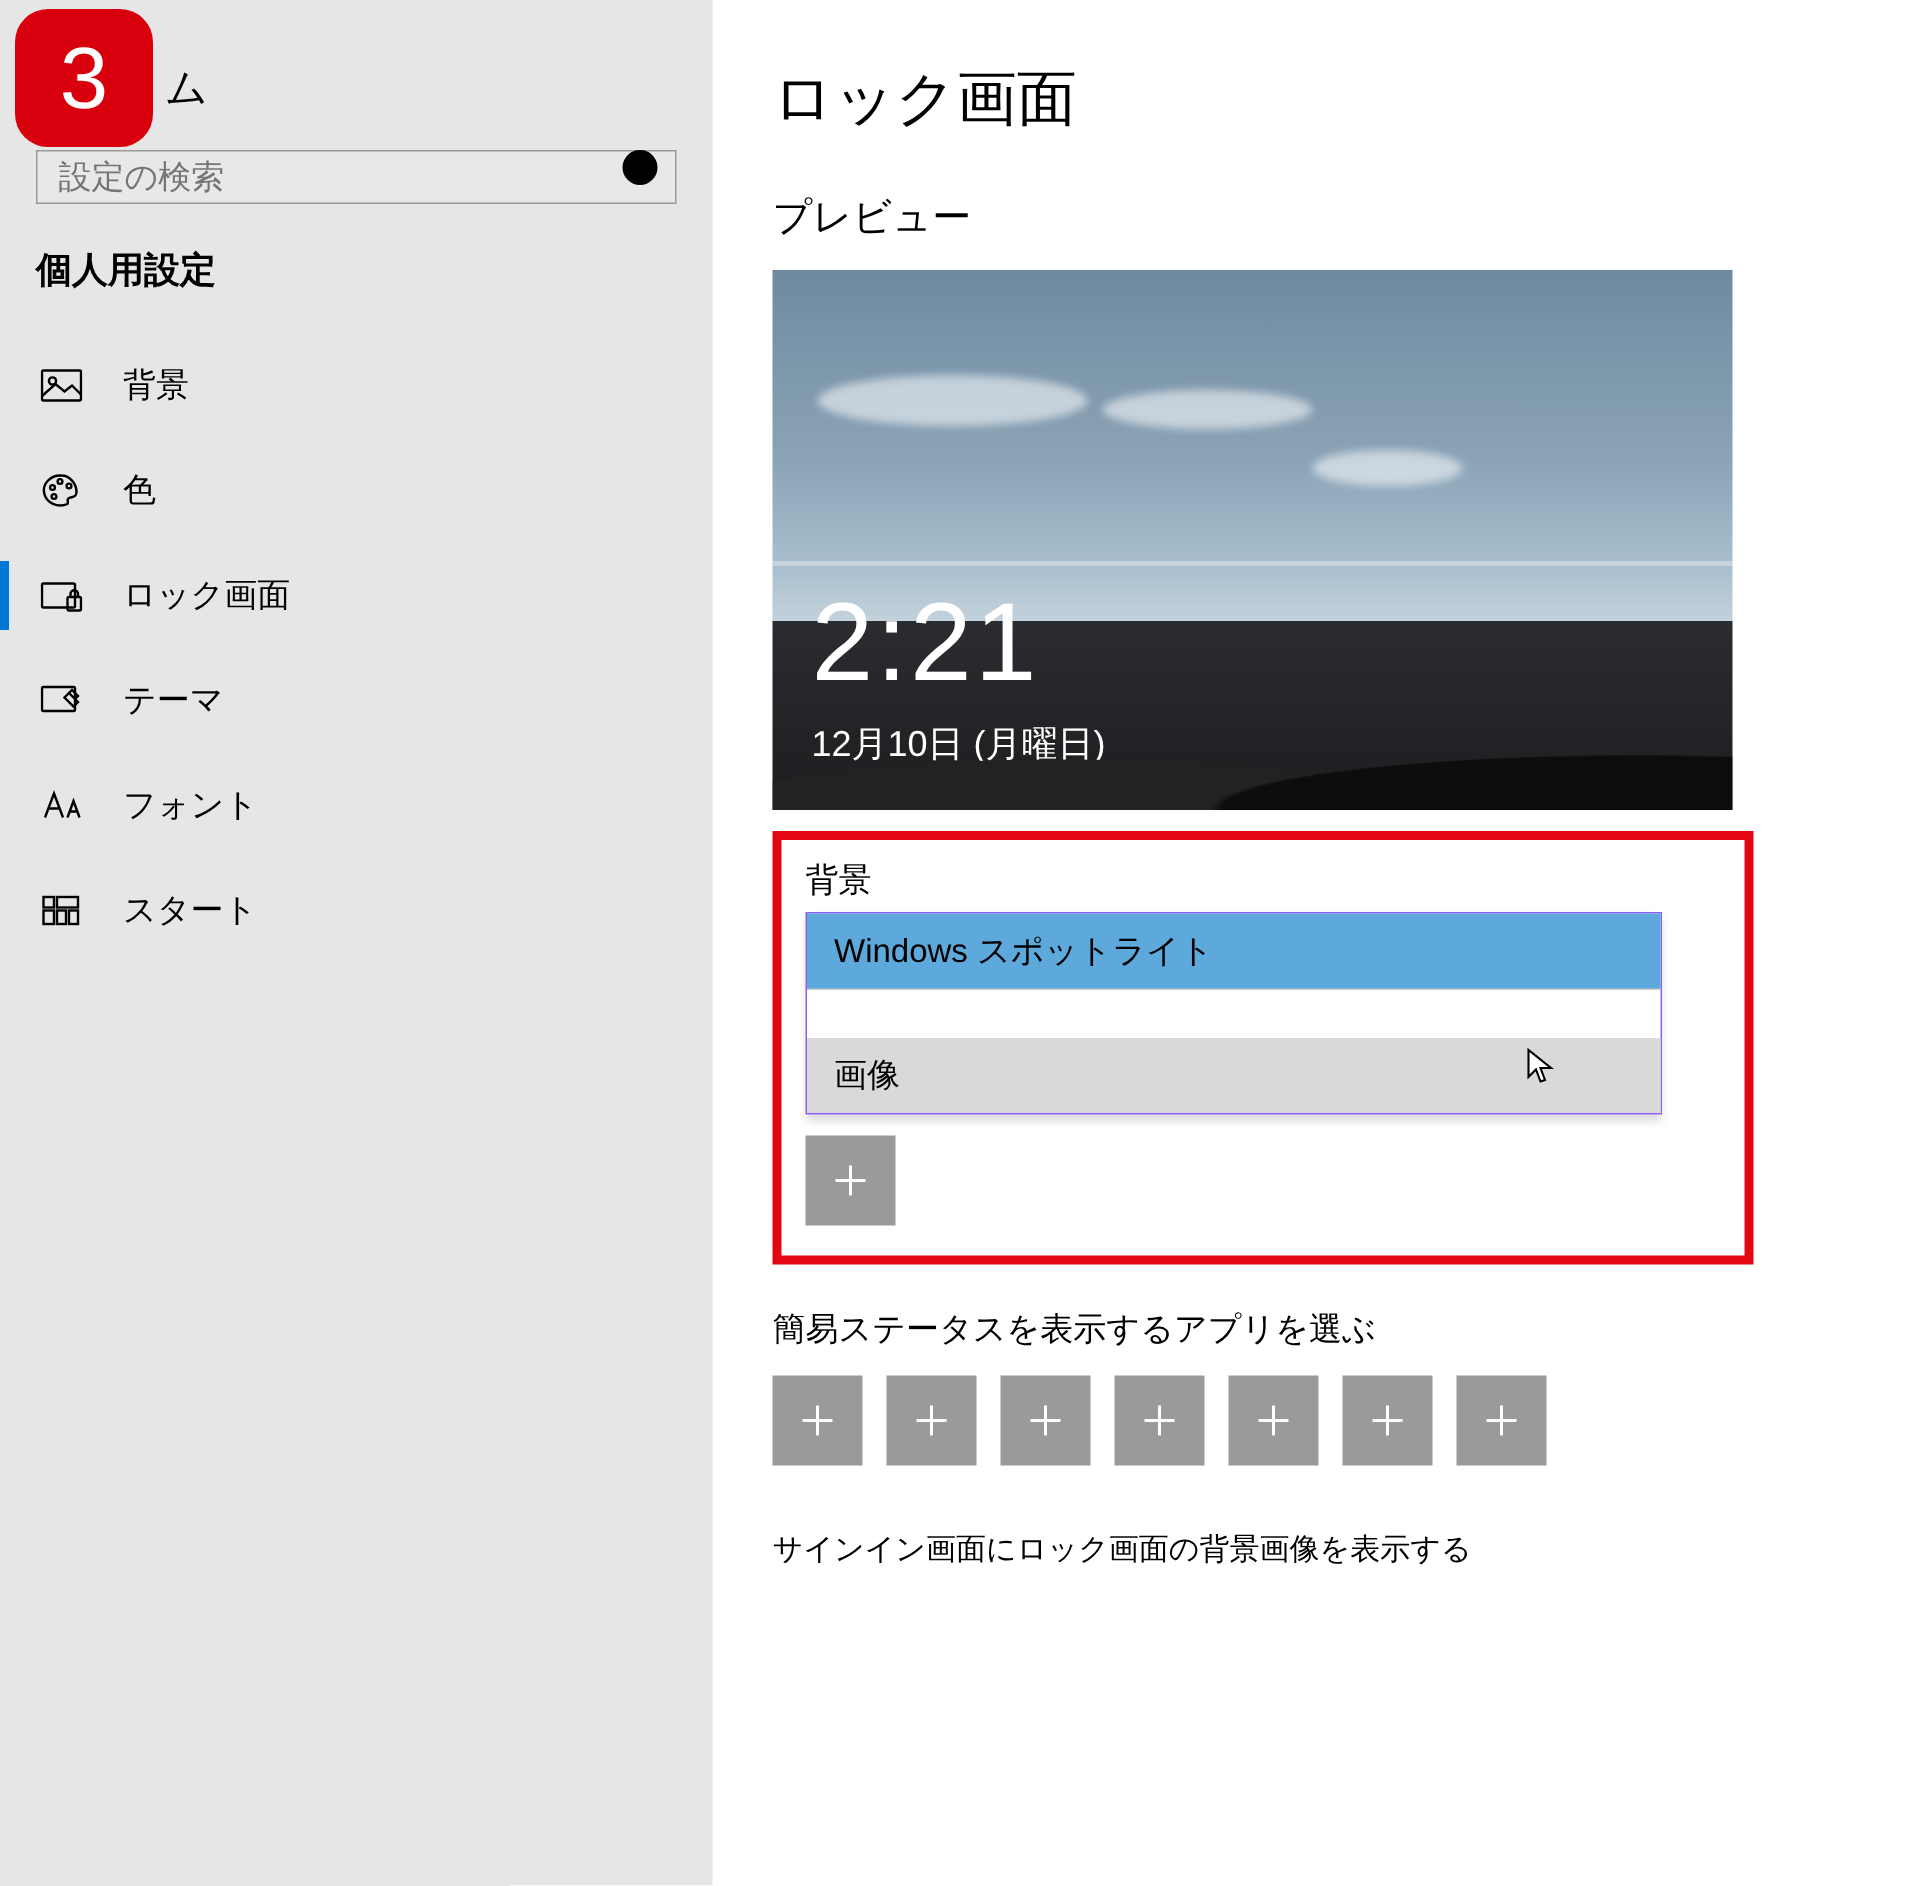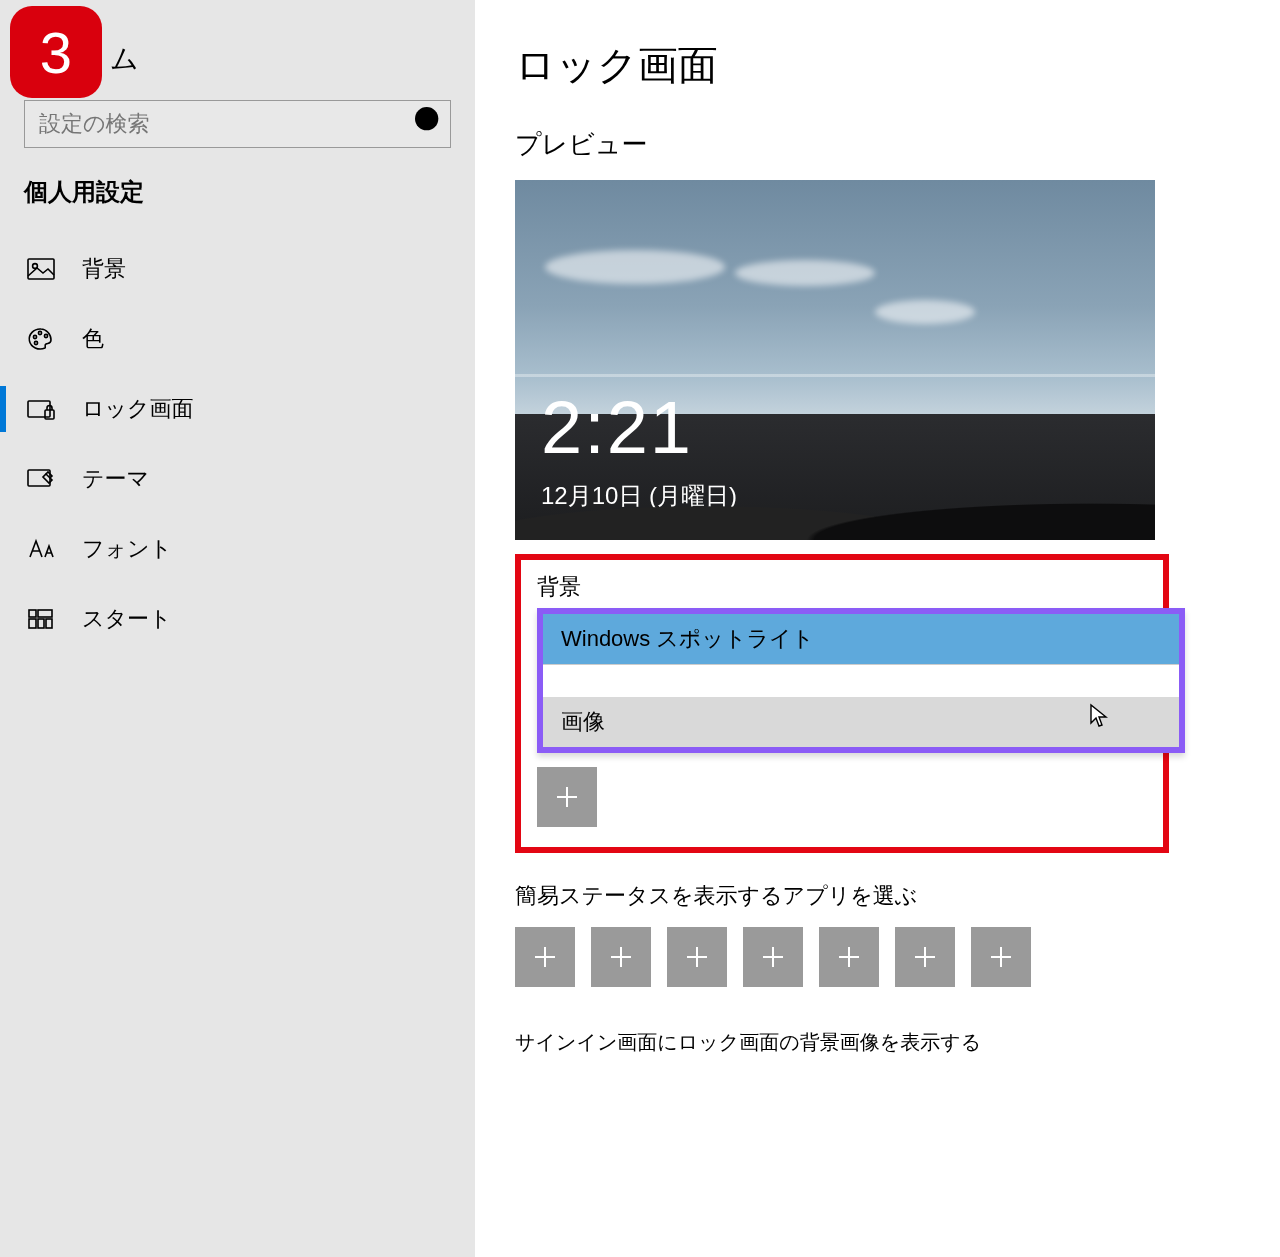--- a/index.html
+++ b/index.html
@@ -22,21 +22,21 @@
   .home-label {
     font-size: 28px;
     padding-left: 110px;
     margin-bottom: 22px;
   }
   .search-wrap { padding: 0 24px 28px 24px; }
   .search {
     display: flex;
     align-items: center;
     width: 100%;
-    height: 48px;
+    height: 36px;
     border: 1px solid #999;
     background: #e8e8e8;
   }
   .search input {
     flex: 1;
     border: none;
     background: transparent;
     font-size: 22px;
     padding: 0 14px;
     color: #555;
@@ -109,22 +109,22 @@
   .preview .date { position: absolute; left: 26px; bottom: 28px; font-size: 24px; color: #fff; }
   .red-box {
     border: 6px solid #e30613;
     width: 654px;
     margin-top: 14px;
     padding: 12px 16px 20px 16px;
     position: relative;
   }
   .bg-label { font-size: 22px; margin-bottom: 6px; }
   .dropdown {
-    border: 6px solid #8b5cf6;
-    width: 648px;
+    border: 1px solid #8b5cf6;
+    width: 571px;
     background: #fff;
     box-shadow: 0 4px 6px rgba(0,0,0,.15);
   }
   .dropdown .opt {
     padding: 10px 18px;
     font-size: 22px;
     border-bottom: 1px solid #ccc;
     cursor: pointer;
     position: relative;
   }

